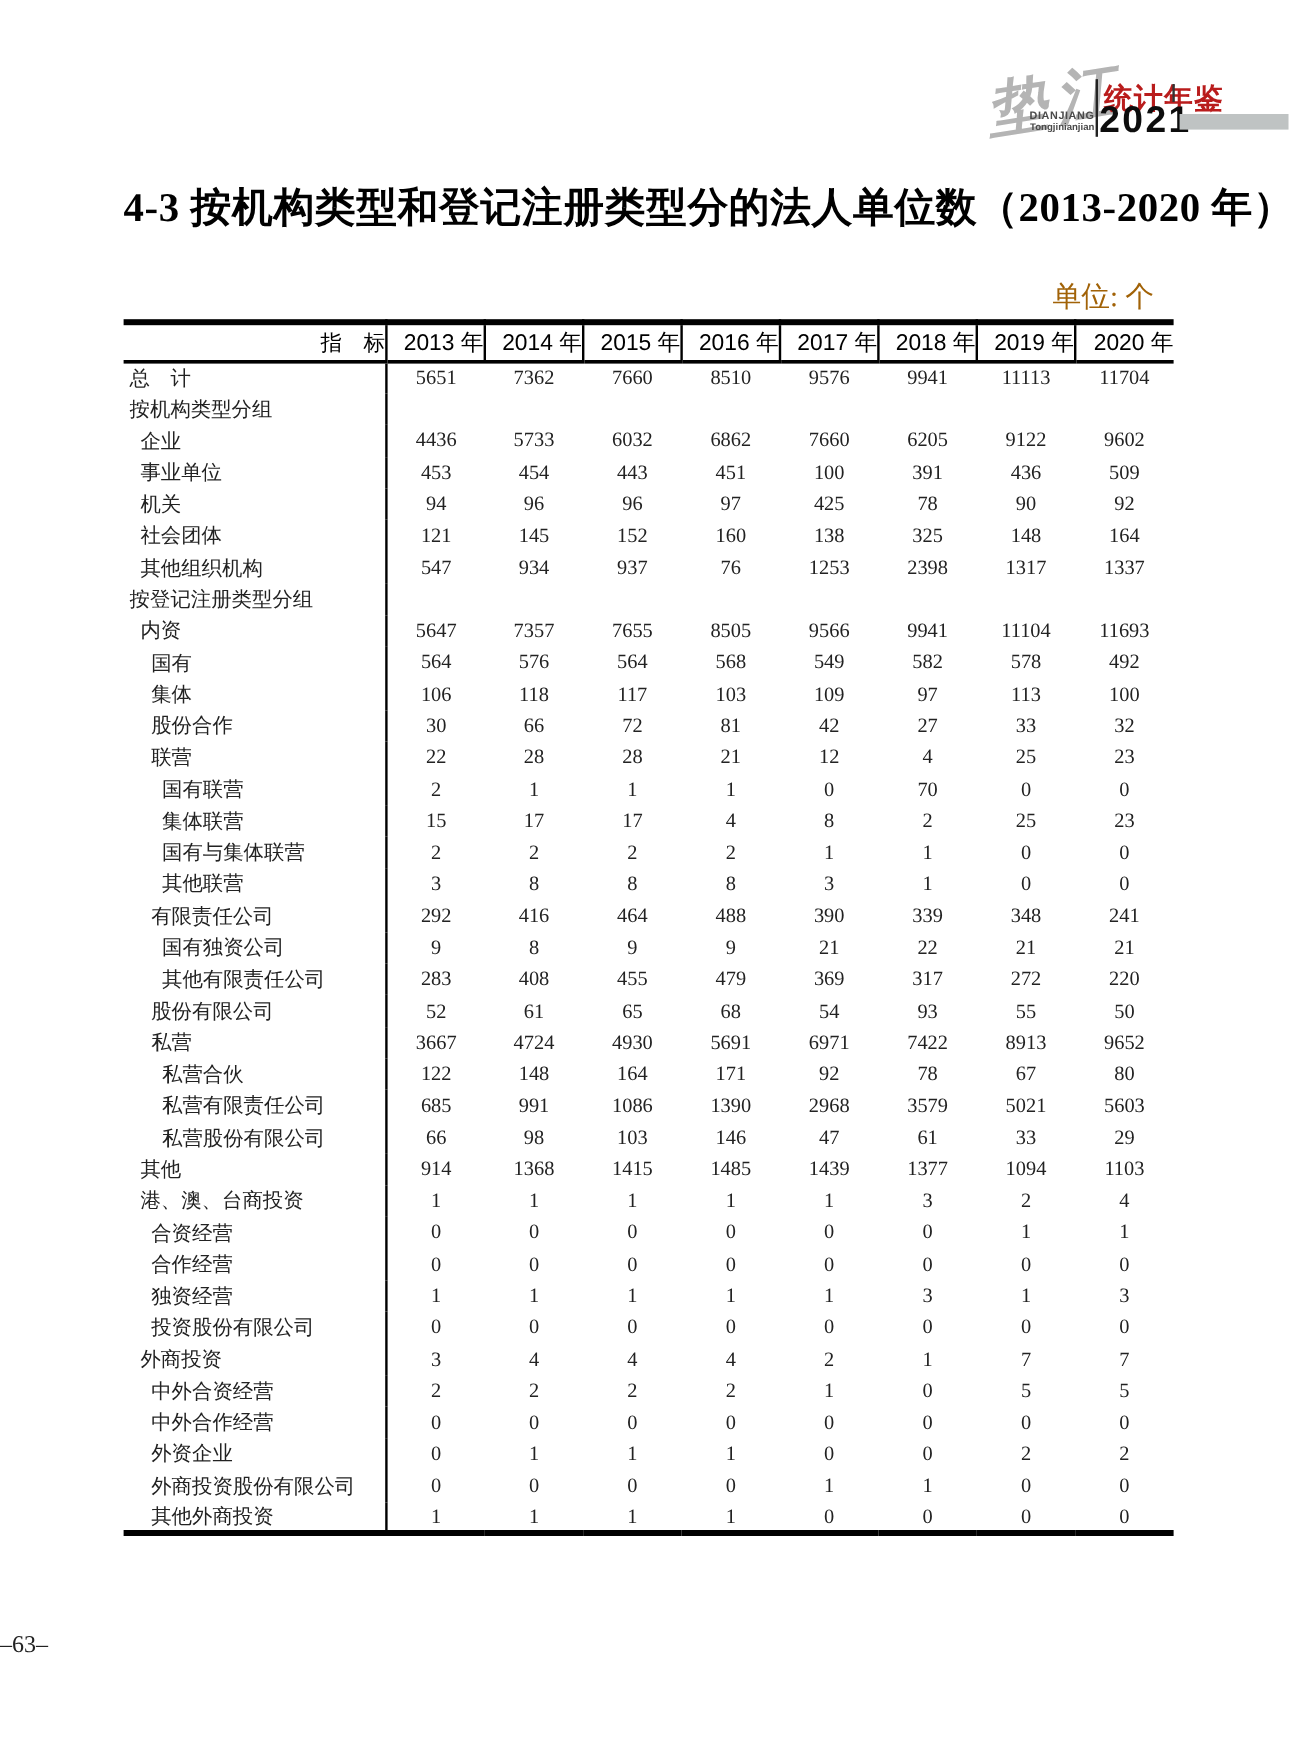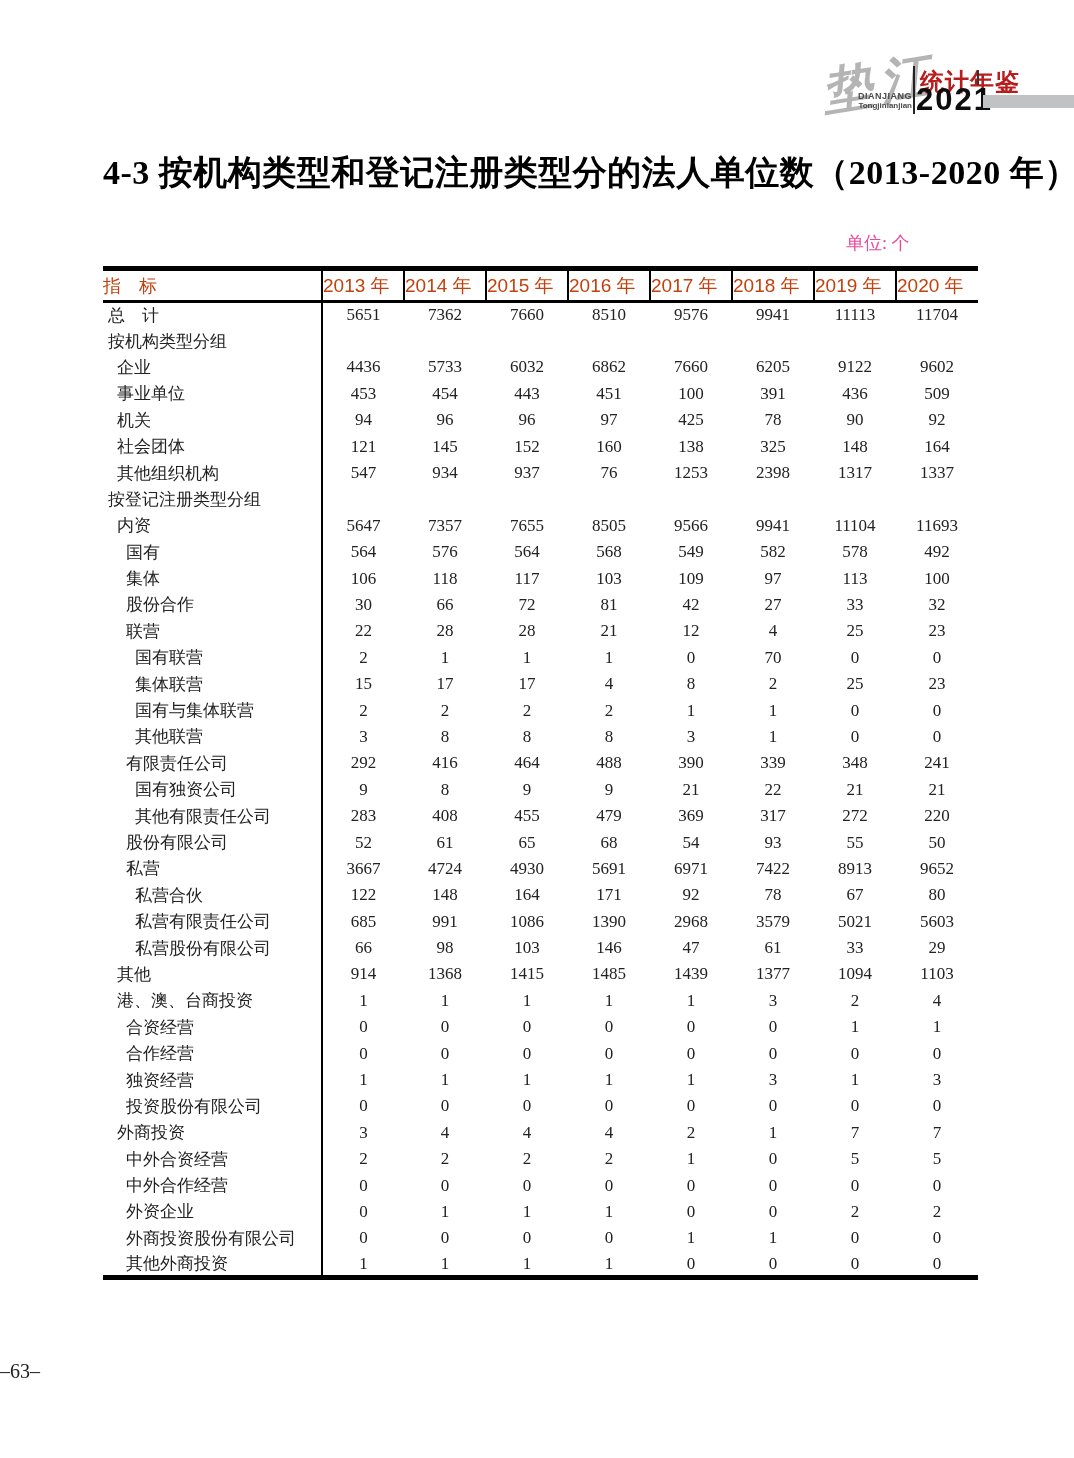--- a/index.html
+++ b/index.html
@@ -81,44 +81,44 @@
     position: absolute;
     left: 103px; top: 150px;
     font-size: 34px;
     font-weight: bold;
     color: #000;
     letter-spacing: 0.5px;
     white-space: nowrap;
   }
   .unit-label {
     position: absolute;
-    left: 846px; top: 231px;
-    font-size: 18px;
-    color: #ec4899;
+    left: 877px; top: 231px;
+    font-size: 24px;
+    color: #a16207;
     white-space: nowrap;
   }
 
   
   table.data {
     position: absolute;
     left: 103px; top: 266px;
     width: 875px;
     border-collapse: collapse;
     table-layout: fixed;
     border-top: 5px solid #000;
     border-bottom: 5px solid #000;
   }
   table.data thead th {
     height: 33px;
     font-weight: normal;
     font-size: 19px;
-    color: #c2410c;
+    color: #000000;
     border-bottom: 3px solid #000;
     font-family: "Liberation Sans", sans-serif;
-    text-align: left;
+    text-align: right;
     white-space: nowrap;
   }
   table.data thead th.label-col {
     font-family: "Liberation Serif", serif;
     font-size: 18px;
     width: 219px;
   }
   table.data thead th + th { border-left: 2px solid #000; }
   table.data tbody td {
     height: 26.4px;

